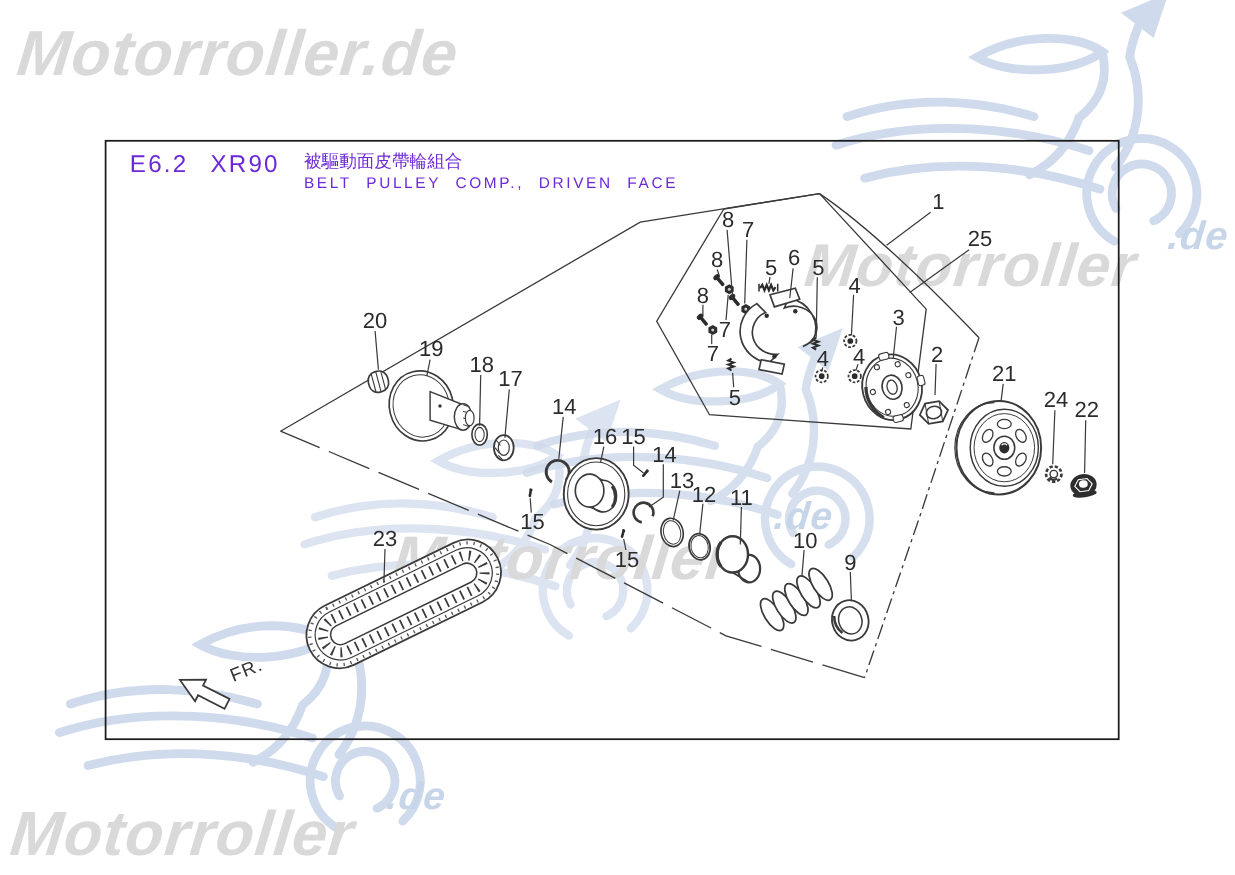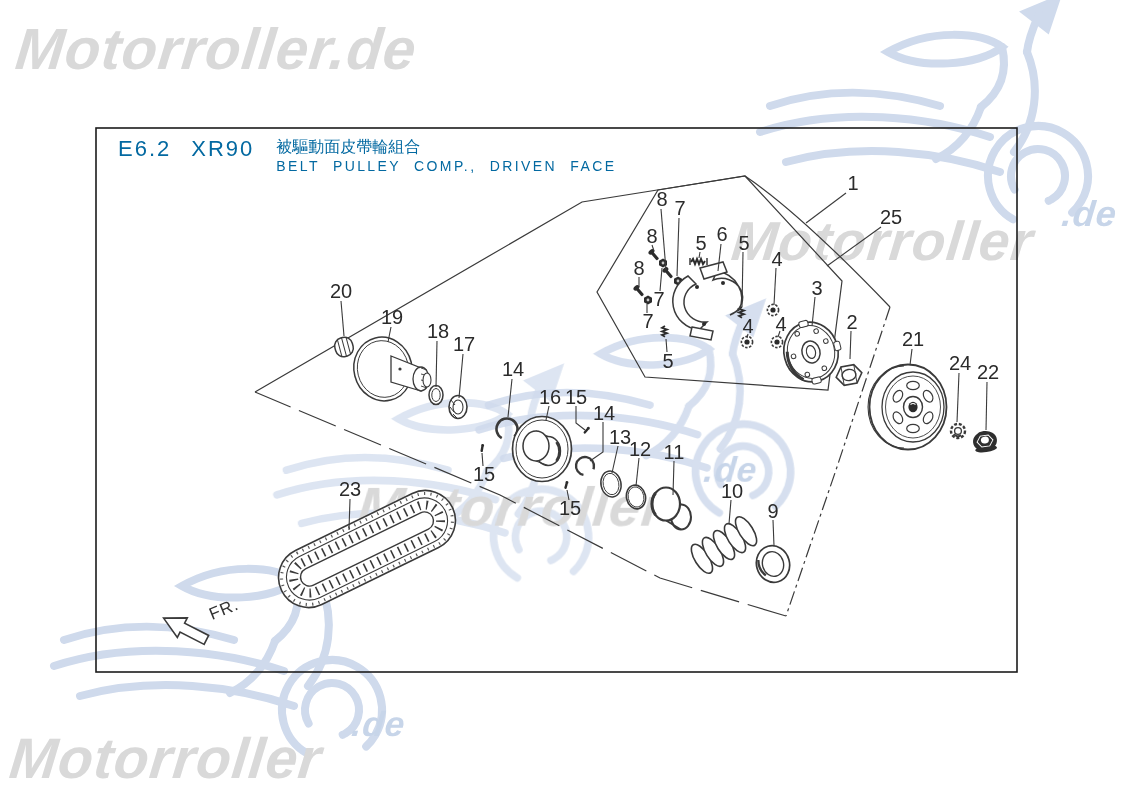--- a/index.html
+++ b/index.html
@@ -26,21 +26,21 @@
     fill:#2b2b2b;font-size:20px;text-anchor:middle;
     font-family:"Liberation Sans","DejaVu Sans",sans-serif;
   }
   #diagram .frtext{
     fill:#333;font-size:17px;letter-spacing:1px;
     font-family:"Liberation Sans","DejaVu Sans",sans-serif;
   }
   
   #title-block{
     position:absolute;left:118px;top:138px;z-index:2;display:flex;
-    color:#0369a1;align-items:flex-start;
+    color:#6d28d9;align-items:flex-start;
   }
   #title-block .code{font-size:22px;letter-spacing:2px;margin-right:20px;line-height:1;}
   #title-block .titles{margin-left:2px;}
   #title-block .zh{font-size:16px;line-height:1.15;font-family:"DejaVu Sans",sans-serif;}
   #title-block .en{font-size:14px;letter-spacing:2.4px;word-spacing:7px;margin-top:2px;}
 </style>
 </head>
 <body>
 
 <div id="wm-layer">

